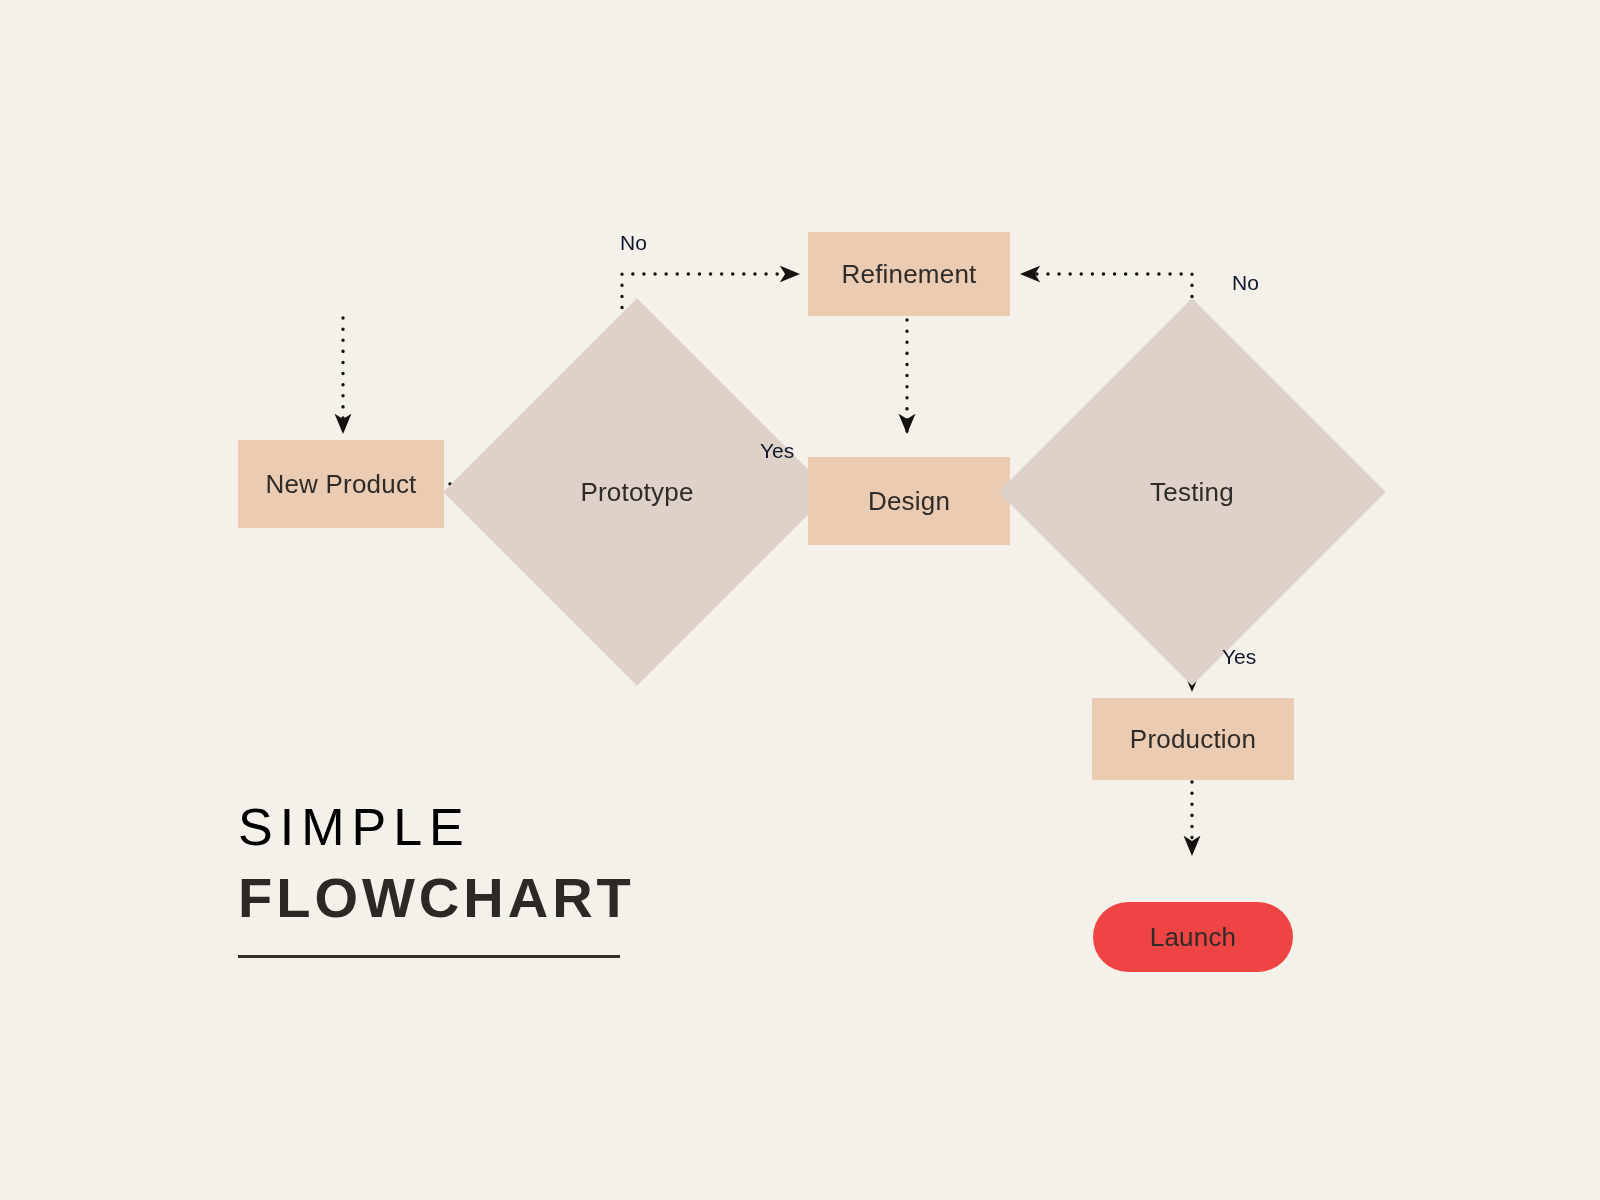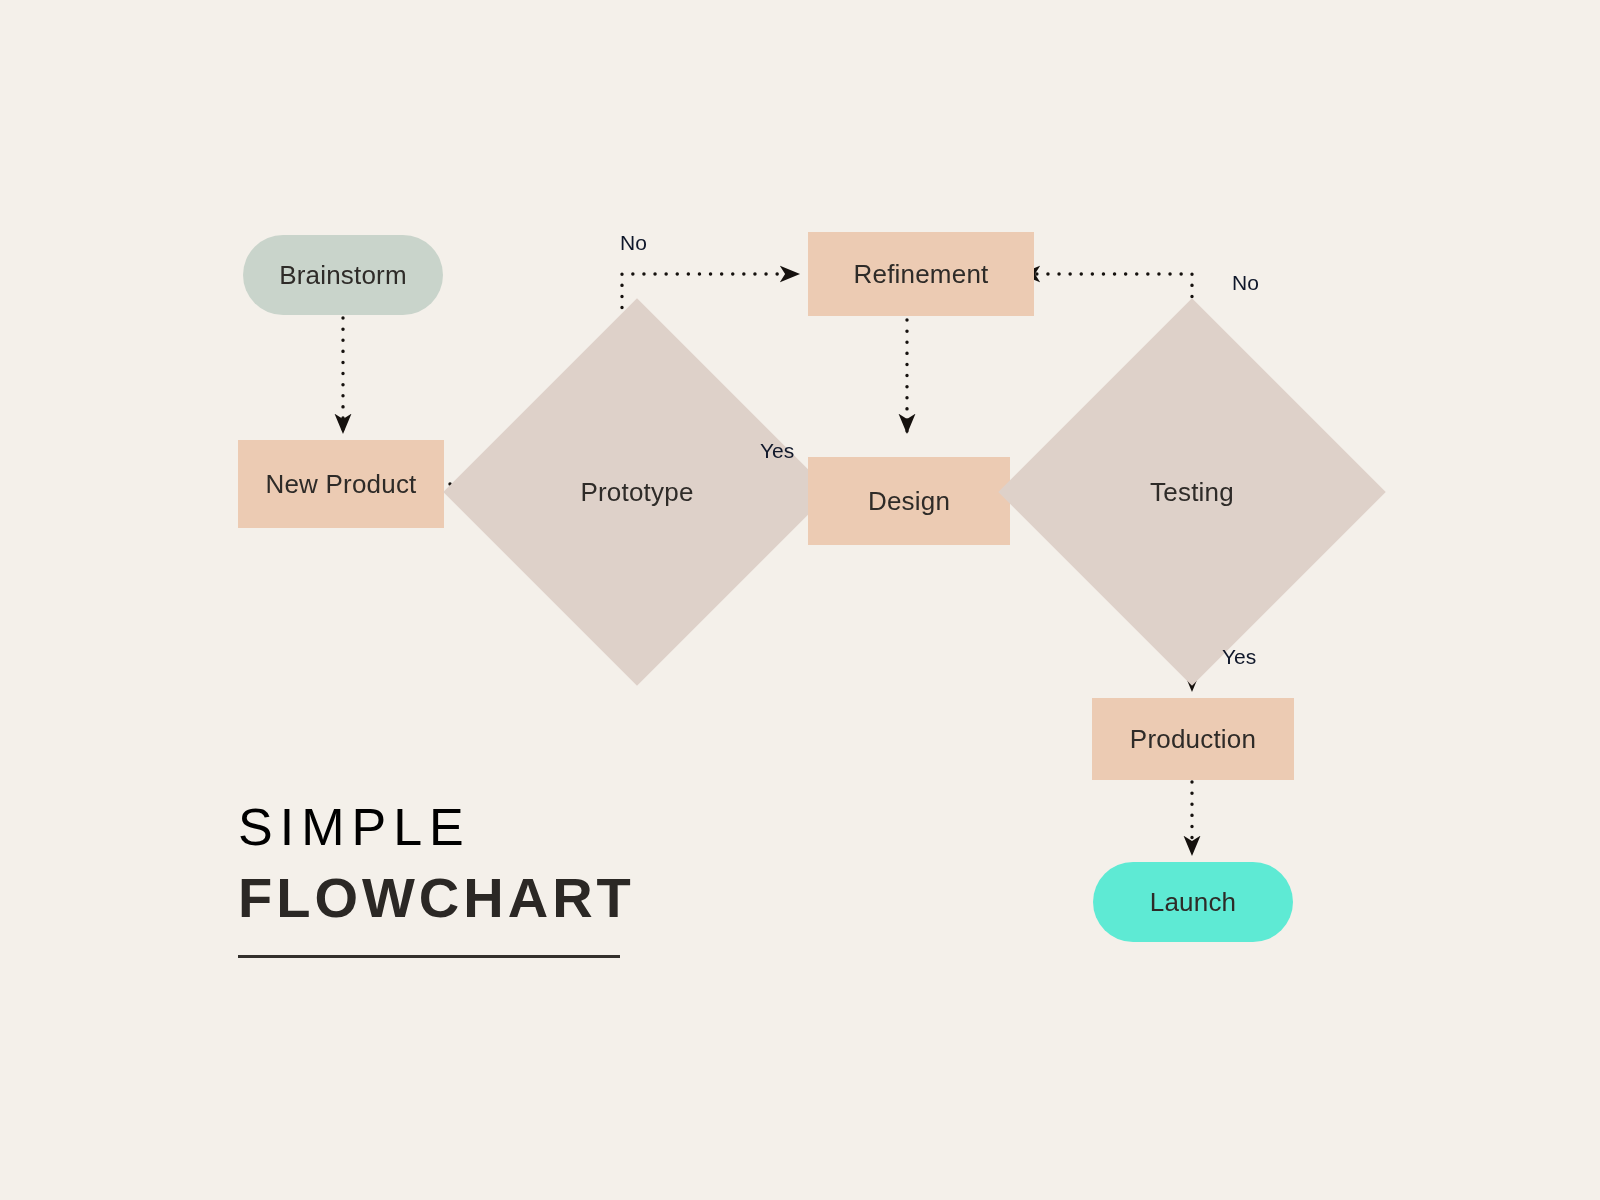--- a/index.html
+++ b/index.html
@@ -140,51 +140,48 @@
       <path d="M1016,484 L1050,484" marker-end="url(#arrowhead)"></path>
 
       <path d="M1192,352 L1192,274 L1022,274" marker-end="url(#arrowhead)"></path>
 
       <path d="M1192,628 L1192,690" marker-end="url(#arrowhead)"></path>
 
       <path d="M1192,782 L1192,854" marker-end="url(#arrowhead)"></path>
     </g>
   </svg>
 
-  <div class="node shape-terminal" style="left:243px; top:235px; width:200px; height:80px; background:#c9d4cb;">
-    <span class="node-label">Brainstorm</span>
-  </div>
 
   <div class="node shape-process" style="left:238px; top:440px; width:206px; height:88px; background:#eccbb3;align-items:center;">
     <span class="node-label">New Product</span>
   </div>
 
   <div class="node shape-decision" style="left:500px; top:355px; width:274px; height:274px;">
     <span class="diamond-fill" style="background:#ded1c9;"></span>
     <span class="node-label">Prototype</span>
   </div>
 
-  <div class="node shape-process" style="left:808px; top:232px; width:226px; height:84px; background:#eccbb3;">
+  <div class="node shape-process" style="left:808px; top:232px; width:202px; height:84px; background:#eccbb3;">
     <span class="node-label">Refinement</span>
   </div>
 
   <div class="node shape-process" style="left:808px; top:440px; width:202px; height:88px; background:#eccbb3;margin-top:17px;">
     <span class="node-label">Design</span>
   </div>
 
   <div class="node shape-decision" style="left:1055px; top:355px; width:274px; height:274px;text-align:right;">
     <span class="diamond-fill" style="background:#ded1c9;"></span>
     <span class="node-label">Testing</span>
   </div>
 
   <div class="node shape-process" style="left:1092px; top:698px; width:202px; height:82px; background:#eccbb3;">
     <span class="node-label">Production</span>
   </div>
 
-  <div class="node shape-terminal" style="left:1093px; top:862px; width:200px; height:80px; background:#5eead4;">
+  <div class="node shape-terminal" style="left:1093px; top:902px; width:200px; height:70px; background:#ef4444;">
     <span class="node-label">Launch</span>
   </div>
 
   <div class="edge-label" style="left:620px; top:232px;">No</div>
 
   <div class="edge-label" style="left:760px; top:440px;">Yes</div>
 
   <div class="edge-label" style="left:1232px; top:272px;">No</div>
 
   <div class="edge-label" style="left:1222px; top:646px;">Yes</div>

